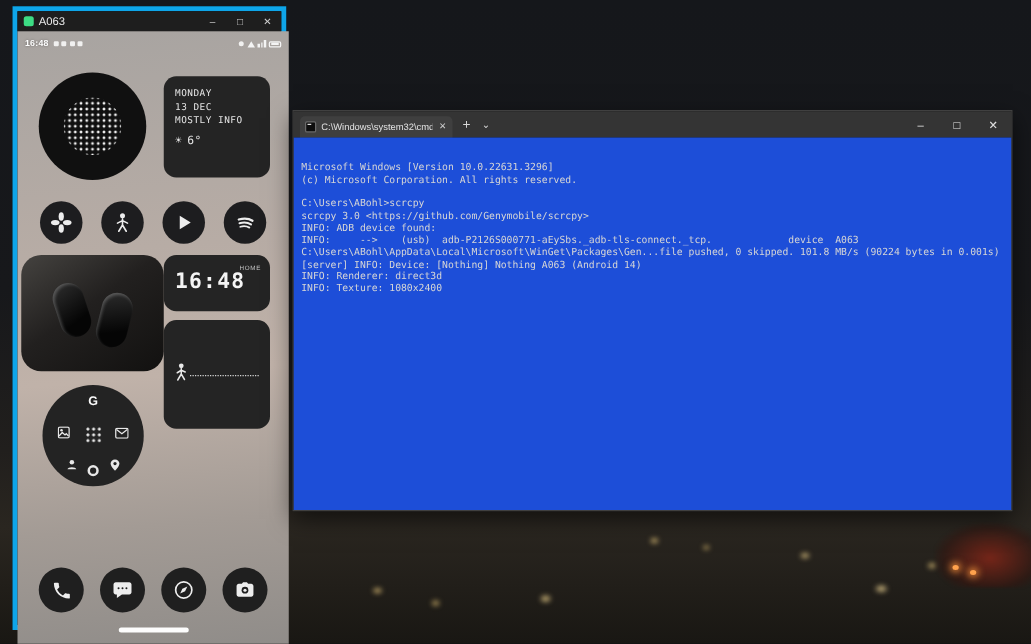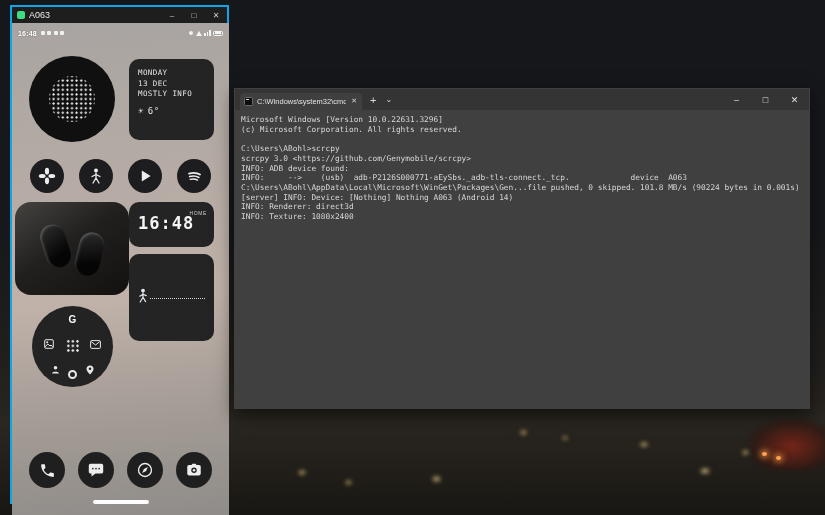--- a/index.html
+++ b/index.html
@@ -17,21 +17,21 @@
   .truck-light { position:absolute; width:5px; height:4px; border-radius:50%;
     background:#ffa24d; box-shadow:0 0 6px 2px rgba(255,150,60,.8); }
 
   
   .wbtns { display:flex; align-items:center; height:100%; margin-left:auto; }
   .wbtn { width:22px; height:100%; display:flex; align-items:center; justify-content:center;
           color:#cfcfcf; font-size:8px; cursor:default; }
 
   
   .scrcpy-window { position:absolute; left:10px; top:5px; width:219px; height:499px;
-    border:2px solid #0ea5e9; background:#000; }
+    border:4px solid #0ea5e9; background:#000; }
   .scrcpy-titlebar { position:absolute; left:0; top:0; right:0; height:16px; background:#1e1e1e;
     display:flex; align-items:center; padding-left:5px; }
   .scrcpy-appicon { width:8px; height:8px; border-radius:2px; background:#3ddc84; margin-right:4px; }
   .scrcpy-title { color:#eaeaea; font-size:9px; }
 
   .phone-screen { position:absolute; left:0; top:16px; width:217px; height:500px;
     background:linear-gradient(175deg,#a8a4a1 0%,#b7aca5 35%,#c0b2a9 55%,#a39b95 78%,#8e8b88 100%);
     overflow:hidden; }
 
   .p-statusbar { position:absolute; left:6px; right:6px; top:5px; height:10px;
@@ -105,22 +105,22 @@
   .cmd-icon { width:9px; height:9px; background:#0d0d0d; border:1px solid #6a6a6a; border-radius:1.5px;
     position:relative; flex:none; }
   .cmd-icon::after { content:""; position:absolute; left:1px; top:1px; width:3px; height:1.5px; background:#dcdcdc; }
   .term-tab-title { color:#e2e2e2; font-size:7.5px; white-space:nowrap; overflow:hidden; flex:1; }
   .term-tab-close { color:#cfcfcf; font-size:7px; flex:none; padding:0 1px; }
   .term-newtab { color:#d8d8d8; font-size:11px; margin-left:8px; }
   .term-dropdown { color:#d8d8d8; font-size:8px; margin-left:9px; }
   .term-btns { margin-left:auto; display:flex; height:100%; }
   .term-btn { width:29px; height:100%; display:flex; align-items:center; justify-content:center;
     color:#e0e0e0; font-size:9px; }
-  .term-body { position:absolute; left:0; top:21px; right:0; bottom:0; background:#404040;
-    padding:5px 6px; }
+  .term-body { position:absolute; left:0; top:21px; right:0; bottom:0; background:#1d4ed8;
+    padding:19px 6px; }
   .term-body pre { font-family:"DejaVu Sans Mono", monospace; font-size:7.8px; line-height:9.7px;
     color:#d6d6d6; white-space:pre; }
 </style>
 </head>
 <body>
 
 <div id="stage">
 
   <div class="wallpaper">
     <div class="glow" style="left:298px;top:470px;width:8px;height:5px;background:radial-gradient(#e9c87c,transparent);"></div>

